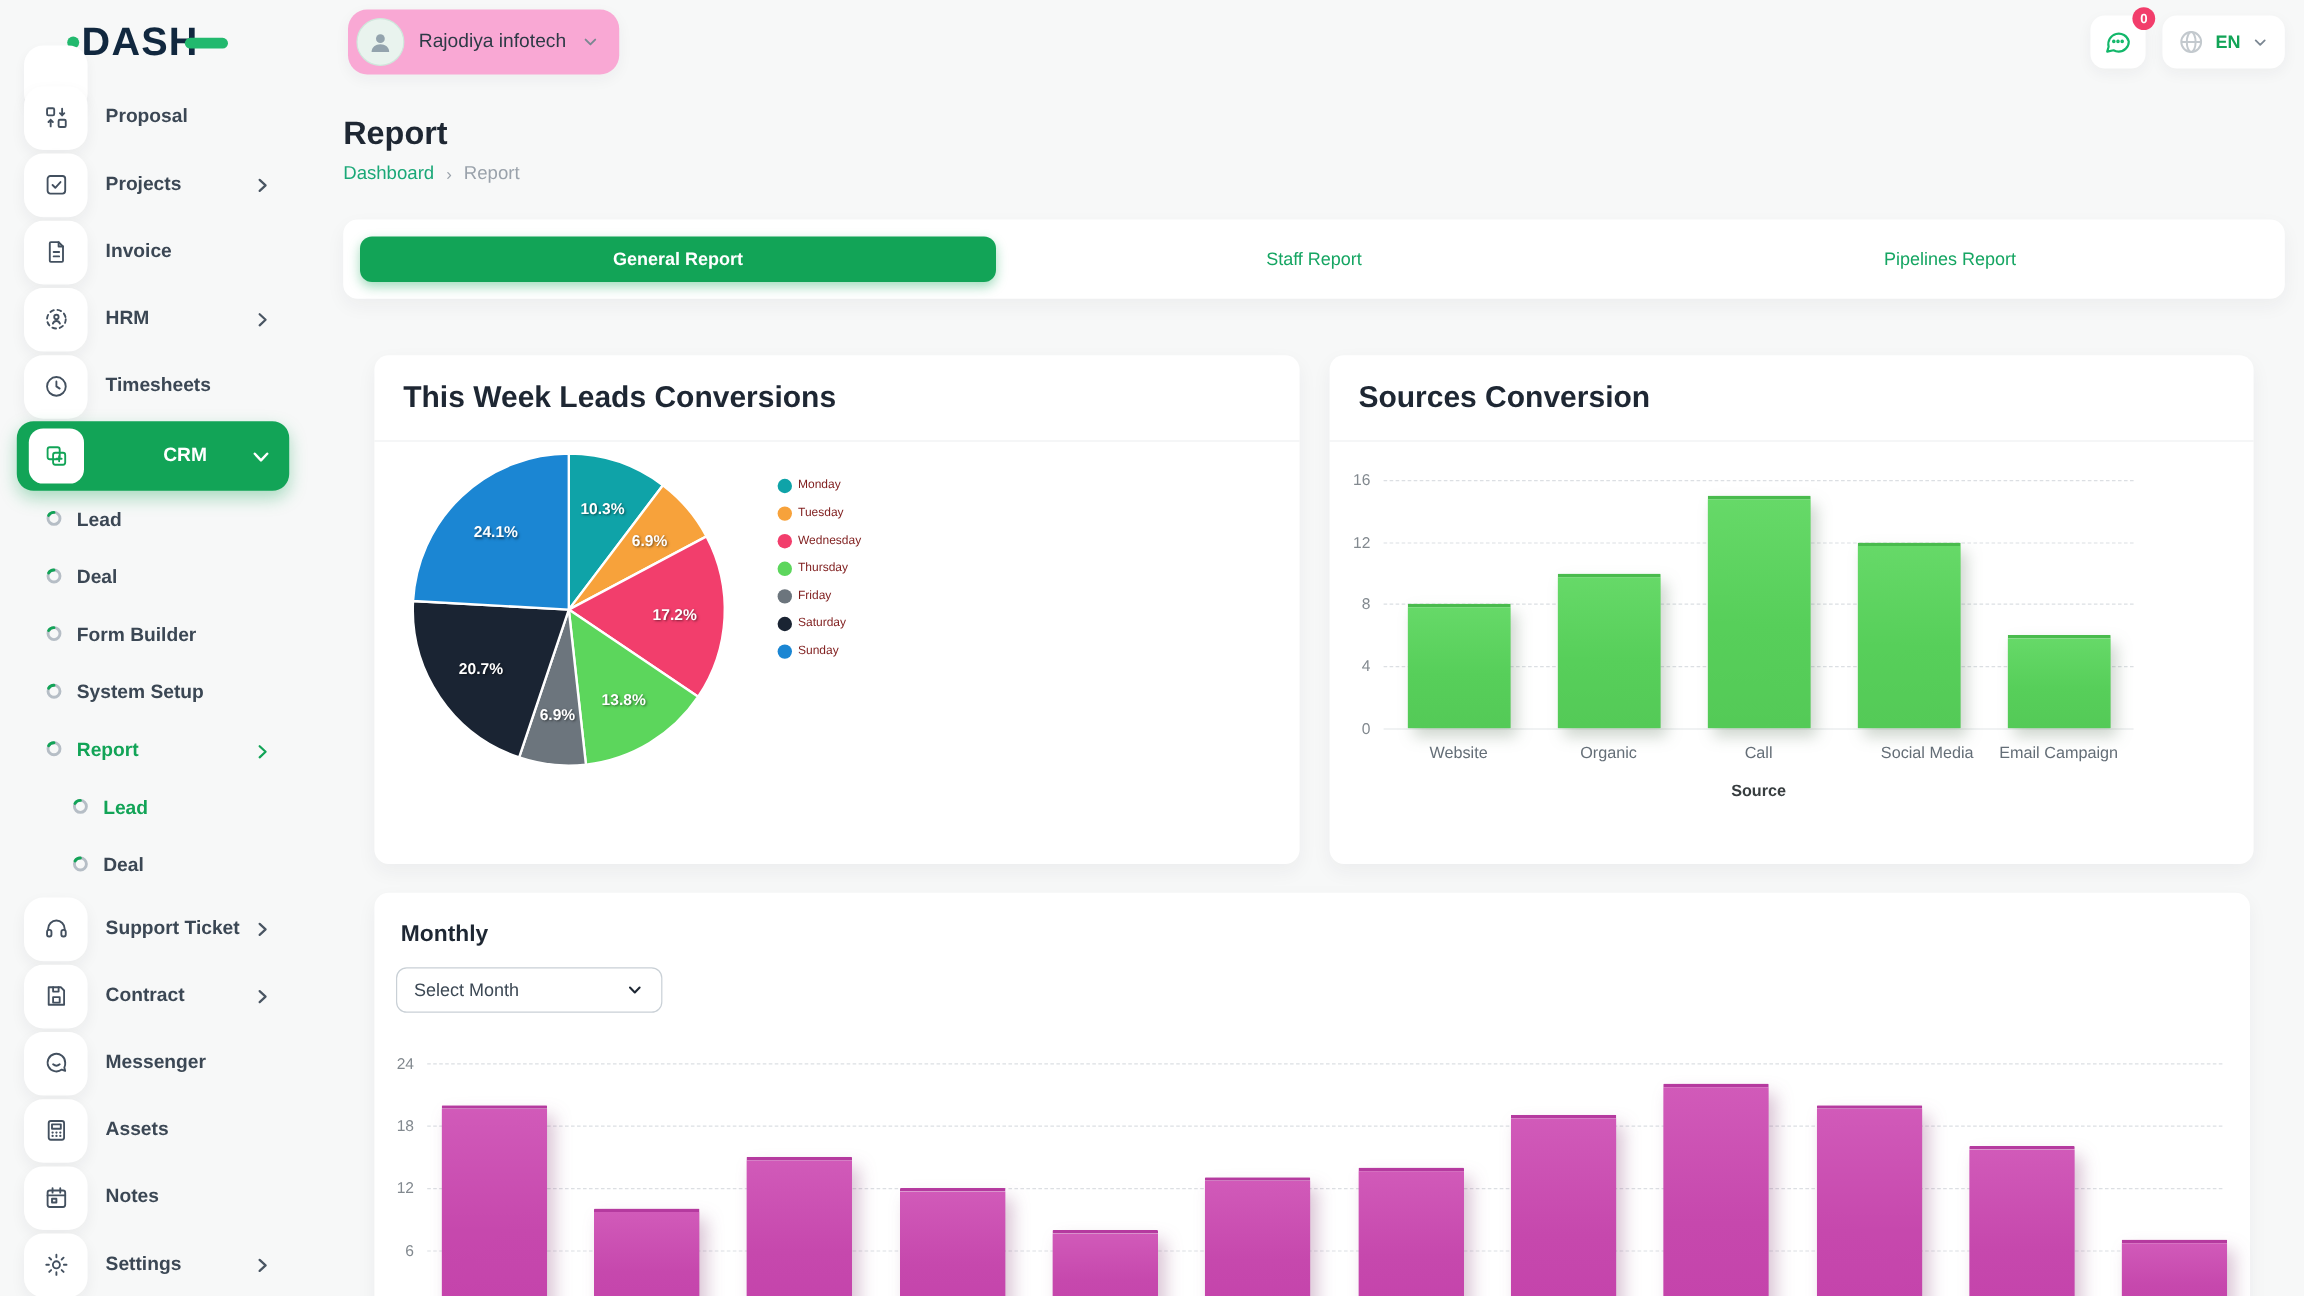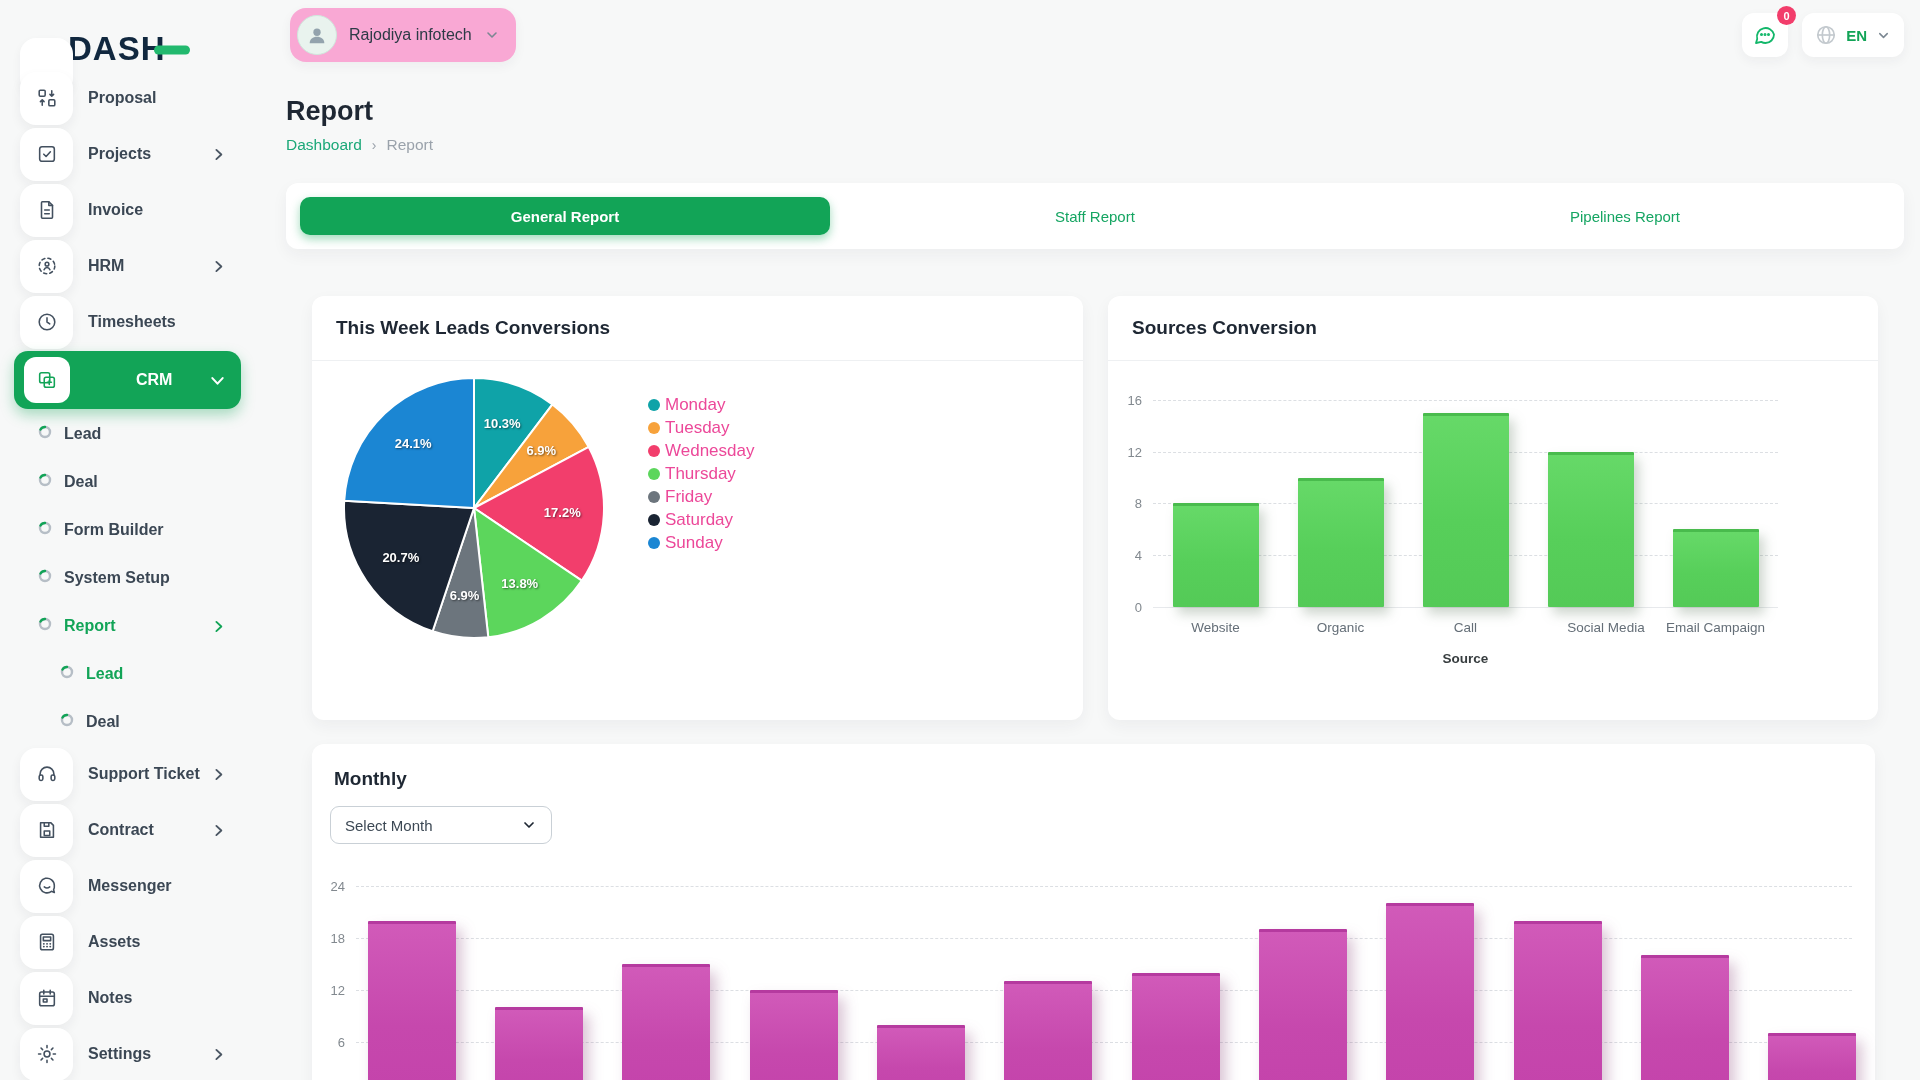--- a/index.html
+++ b/index.html
@@ -1,21 +1,21 @@
 <!DOCTYPE html>
 <html><head>
 <meta charset="utf-8">
 <style>
   * { margin:0; padding:0; box-sizing:border-box; }
   html,body { width:1920px; height:1080px; overflow:hidden;
     font-family:"Liberation Sans", sans-serif; background:#f7f8f8; color:#2b3440; }
 
   
   .header { position:absolute; left:0; top:0; width:1920px; height:70px; }
-  .logo { position:absolute; left:54px; top:26px; }
+  .logo { position:absolute; left:54px; top:12px; }
   .company-pill { position:absolute; left:290px; top:8px; height:54px; min-width:208px;
     background:#f9a8d4; border-radius:16px; box-shadow:0 4px 12px rgba(30,40,50,.05);
     display:flex; align-items:center; gap:12px; padding:0 16px 0 7px; cursor:pointer; }
   .avatar { width:40px; height:40px; border-radius:50%; background:#e9f3ee; border:1px solid #cfe8dc;
     display:flex; align-items:center; justify-content:center; }
   .company-name { font-size:16px; color:#2d3a46; }
   .hdr-right { position:absolute; right:16px; top:0; height:70px; display:flex; align-items:center; gap:14px; }
   .chat-btn { position:relative; width:46px; height:44px; background:#fff; border-radius:12px;
     box-shadow:0 4px 12px rgba(30,40,50,.05); display:flex; align-items:center; justify-content:center; cursor:pointer; }
   .badge { position:absolute; top:-7px; right:-8px; min-width:19px; height:19px; border-radius:10px;
@@ -61,30 +61,30 @@
 
   .tab-card { margin-top:29px; height:66px; padding:14px; display:flex;justify-content:space-between; }
   .tab { flex:1; display:flex; align-items:center; justify-content:center; font-size:15px;
     color:#15a562; border-radius:10px; cursor:pointer; }
   .tab.active { background:#12a457; color:#fff; font-weight:bold; box-shadow:0 4px 10px rgba(18,164,87,.4); }
 
   .cards-row { margin:47px 26px 0 26px; display:flex; gap:25px; }
   .chart-card { position:relative; height:424px; }
   .chart-card.leads { width:771px; }
   .chart-card.sources { width:770px; }
-  .card-head { padding:21px 24px; font-size:19px; font-weight:bold; color:#1e2733;
+  .card-head { padding:21px 24px; font-size:25px; font-weight:bold; color:#1e2733;
     border-bottom:1px solid #eef0f2; }
 
   
   .pie-wrap { position:absolute; left:22px; top:72px; }
   .pie-label { font-size:13px; font-weight:bold; fill:#fff; }
   .legend { position:absolute; left:336px; top:97px; }
   .legend-item { display:flex; align-items:center; gap:5px; height:23px; cursor:pointer; }
   .legend-dot { width:12px; height:12px; border-radius:50%; }
-  .legend-text { font-size:17px; color:#ec4899; }
+  .legend-text { font-size:10px; color:#7f1d1d; }
 
   
   .plot { position:absolute; }
   .gridline { position:absolute; border-top:1px dashed #dcdfe3; }
   .baseline { position:absolute; border-top:1px solid #e7e9ec; }
   .ytick { position:absolute; width:34px; text-align:right; font-size:13px; color:#82898f;
     transform:translateY(-50%); }
   .bar { position:absolute; border-radius:1px; }
   .bar.green { background:linear-gradient(180deg,#66d968 0%,#57cf5a 55%,#54ca57 100%);
     border-top:3px solid #49bb4d; filter:drop-shadow(5px 7px 6px rgba(60,90,60,.25)); }

